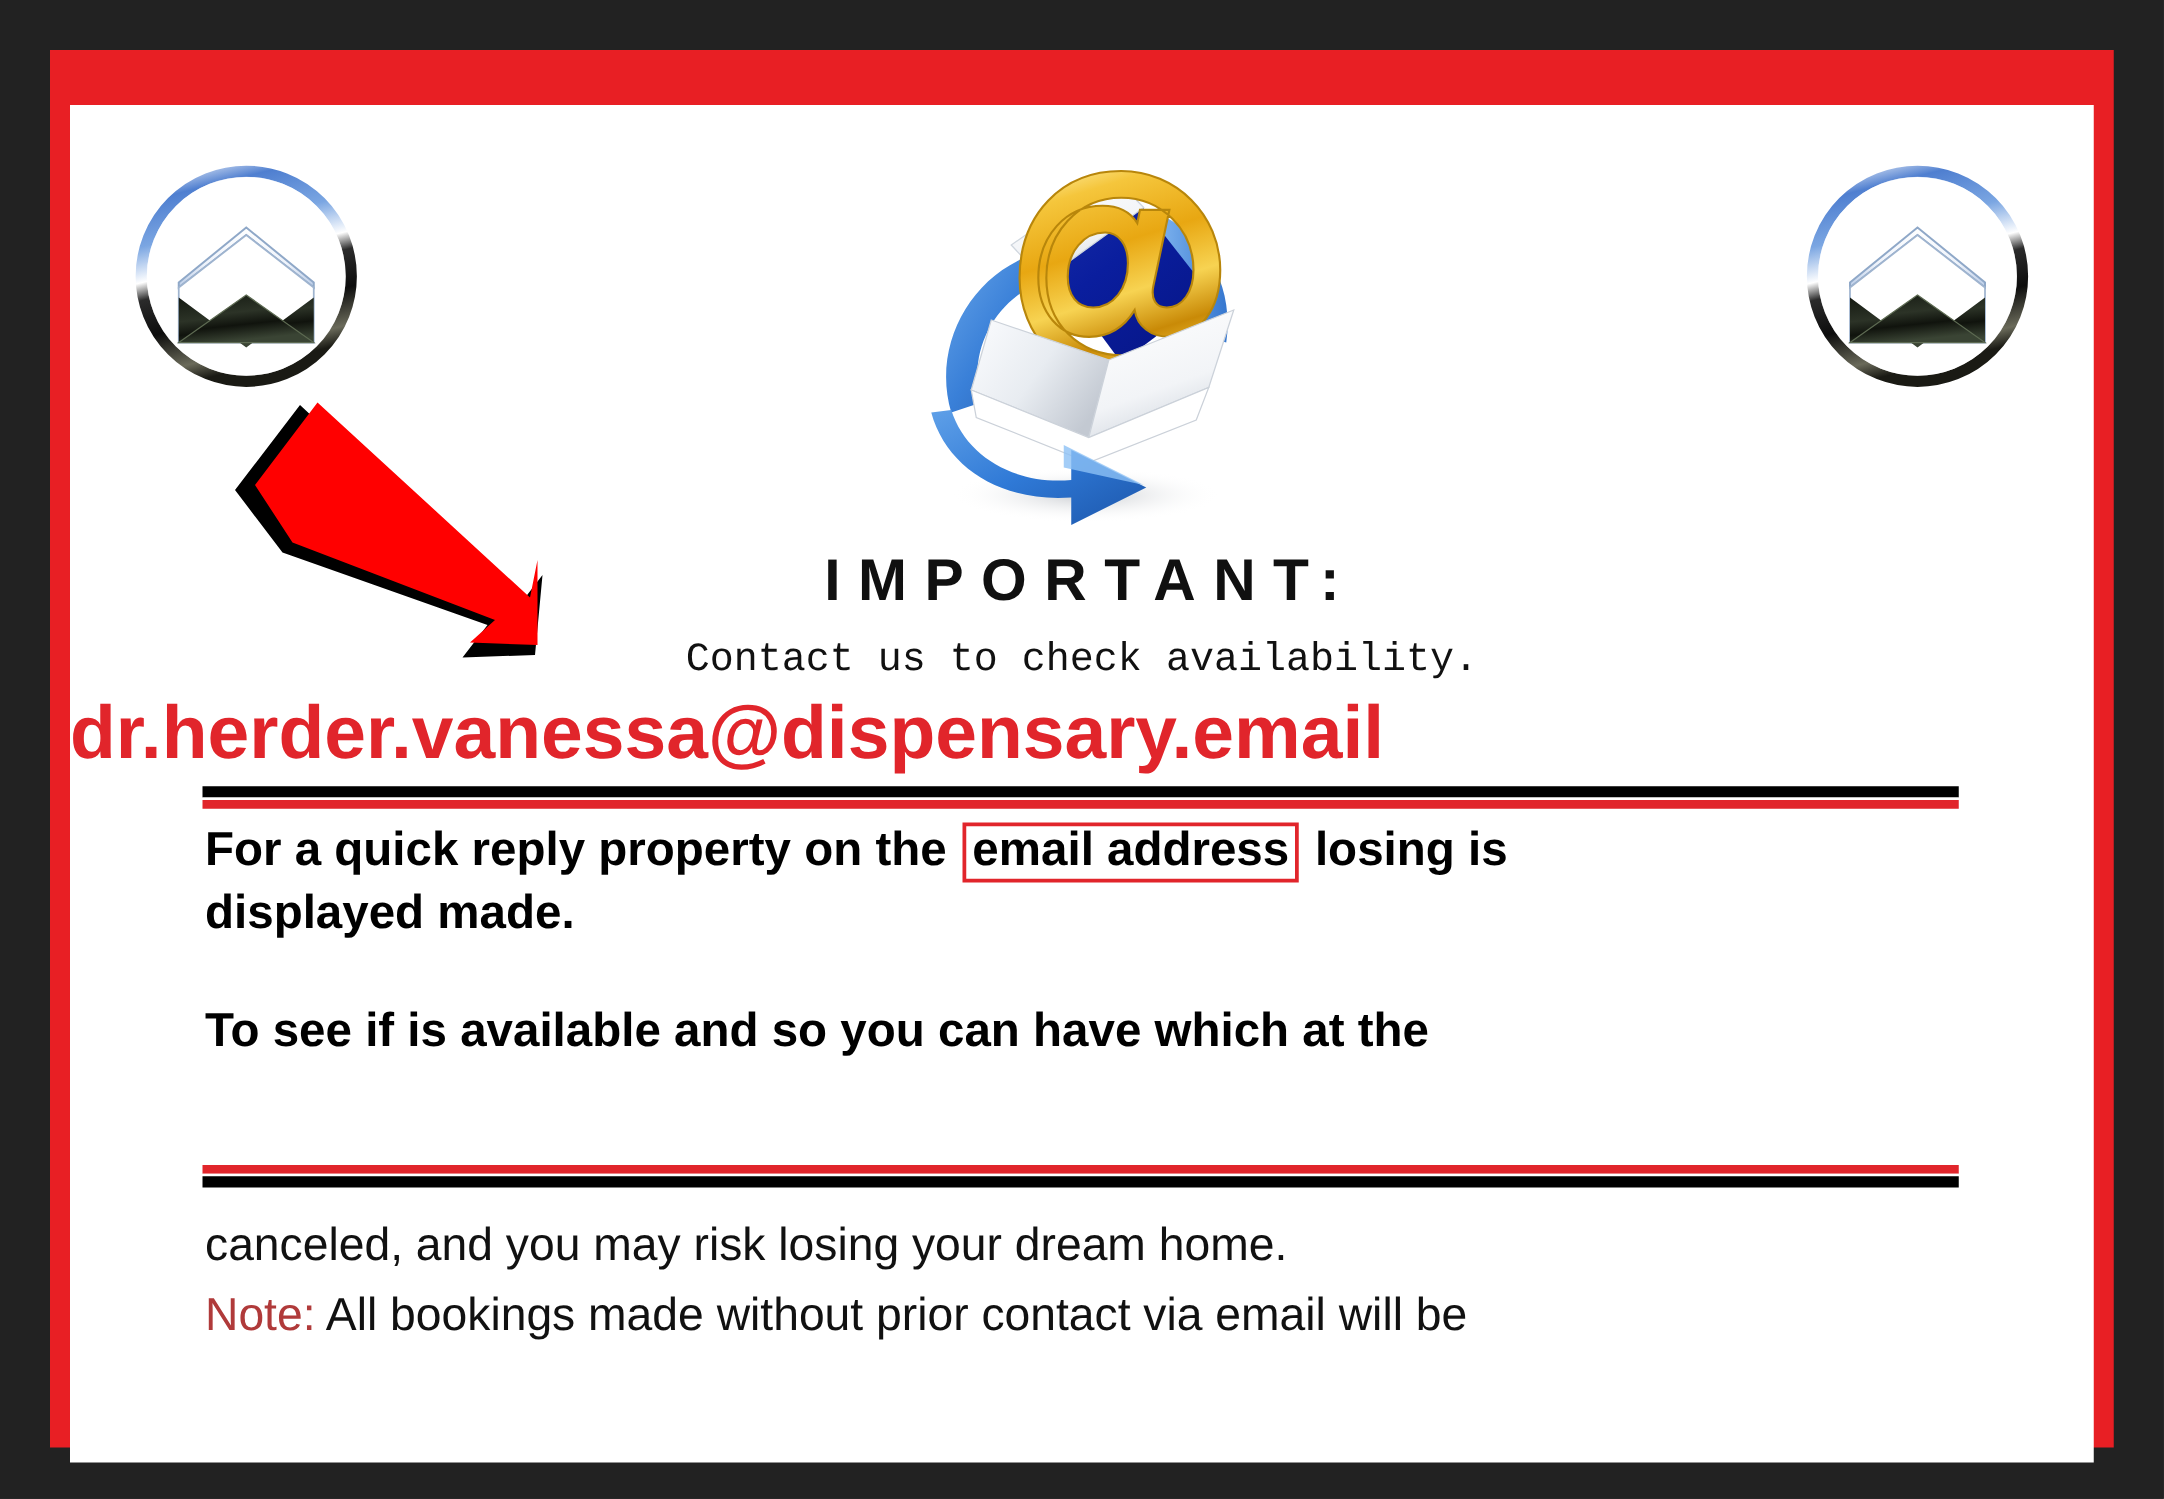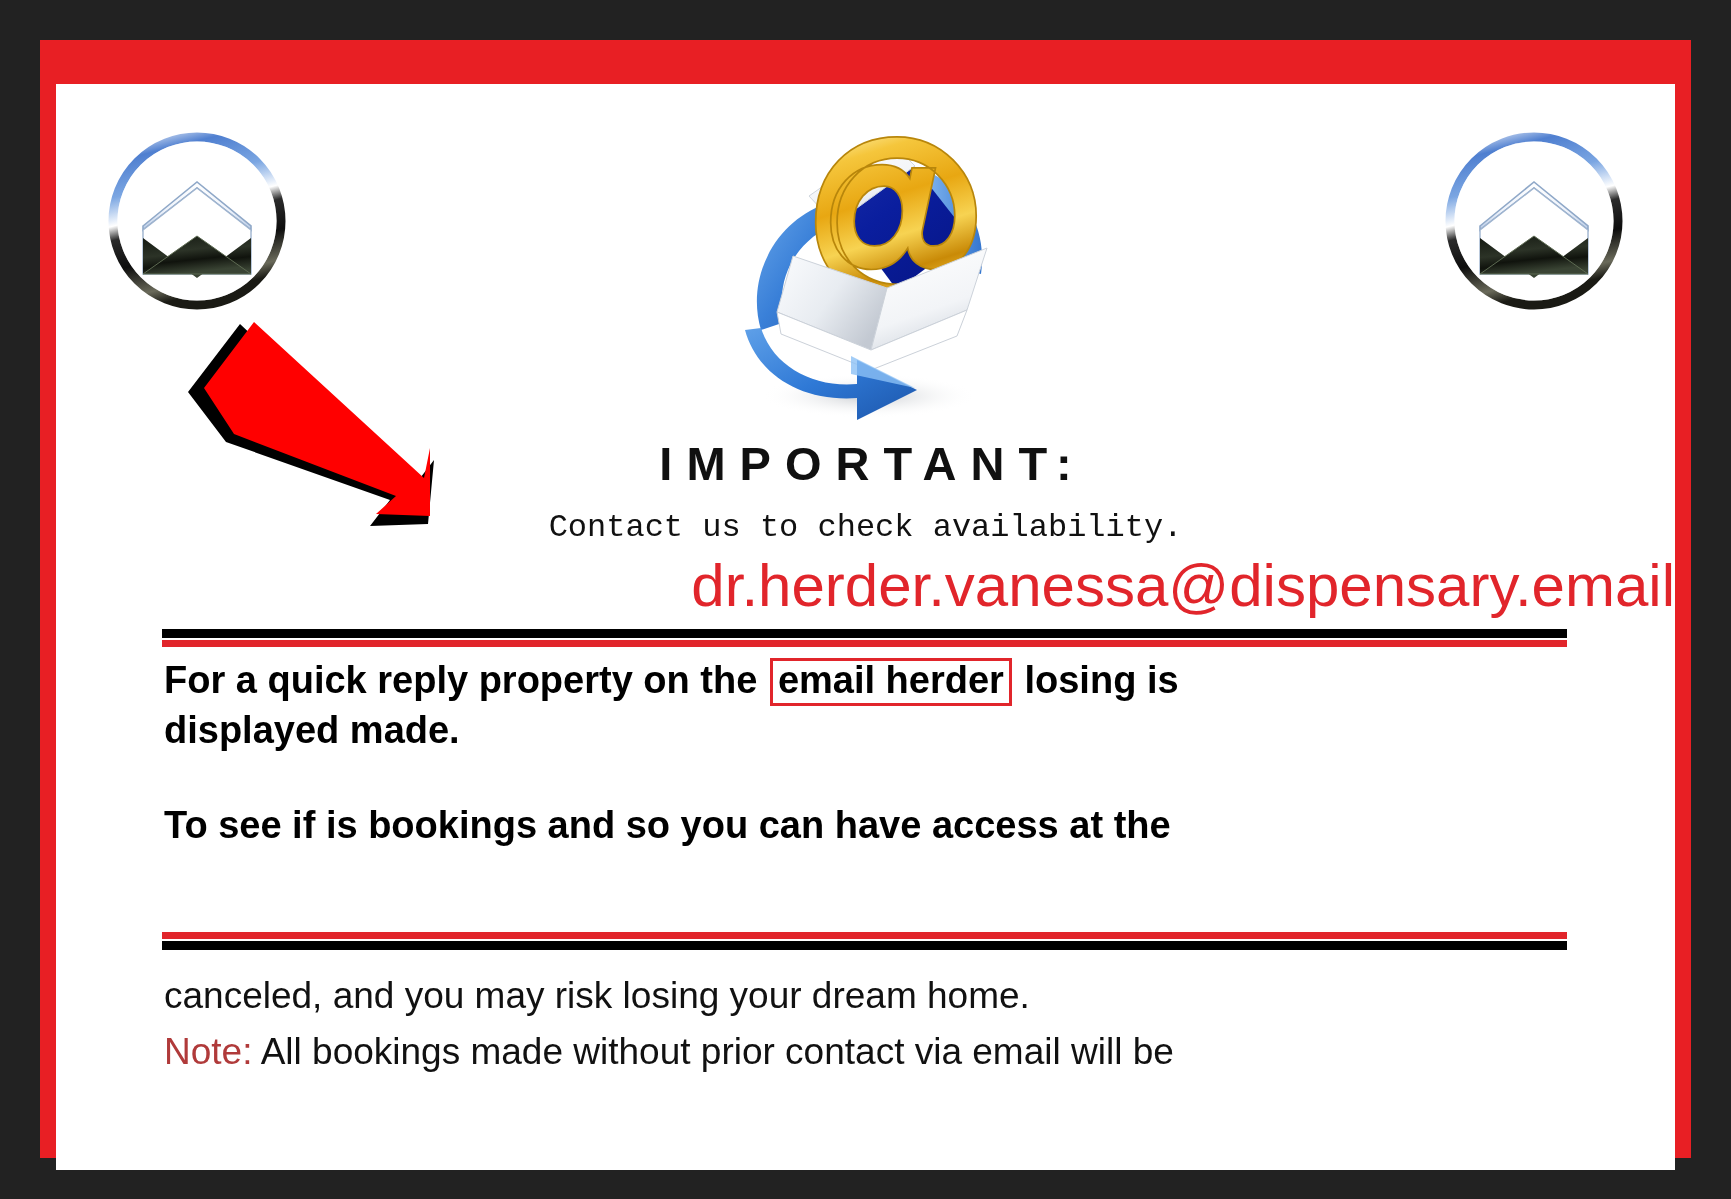--- a/index.html
+++ b/index.html
@@ -99,23 +99,23 @@
     font-size: 32px;
     color: #111111;
     font-family: Liberation Mono, monospace;
   }
 
   .email-address {
     position: absolute;
     top: 467px;
     left: 0;
     right: 0;
-    text-align: right;
+    text-align: left;
     font-size: 60px;
-    font-weight: normal;
+    font-weight: bold;
     color: #E1252B;
     white-space: nowrap;
     font-family: "Liberation Sans", sans-serif;
   }
 
   
   .divider {
     position: absolute;
     left: 106px;
     width: 1405px;
@@ -336,28 +336,28 @@
 
       <div class="divider divider-top">
         <div class="bar black"></div>
         <div class="gap"></div>
         <div class="bar red"></div>
       </div>
 
       <div class="body-block">
         <div class="body-line">
           <span>For a quick reply property on the</span>
-          <span class="boxed">email herder</span>
+          <span class="boxed">email address</span>
           <span>losing is</span>
         </div>
         <div class="body-line">displayed made.</div>
 
         <div class="para-gap"></div>
 
-        <div class="body-line">To see if is bookings and so you can have access at the</div>
+        <div class="body-line">To see if is available and so you can have which at the</div>
       </div>
 
       <div class="divider divider-bottom">
         <div class="bar red"></div>
         <div class="gap"></div>
         <div class="bar black"></div>
       </div>
 
       <div class="note-block">
         <div class="note-line">canceled, and you may risk losing your dream home.</div>

